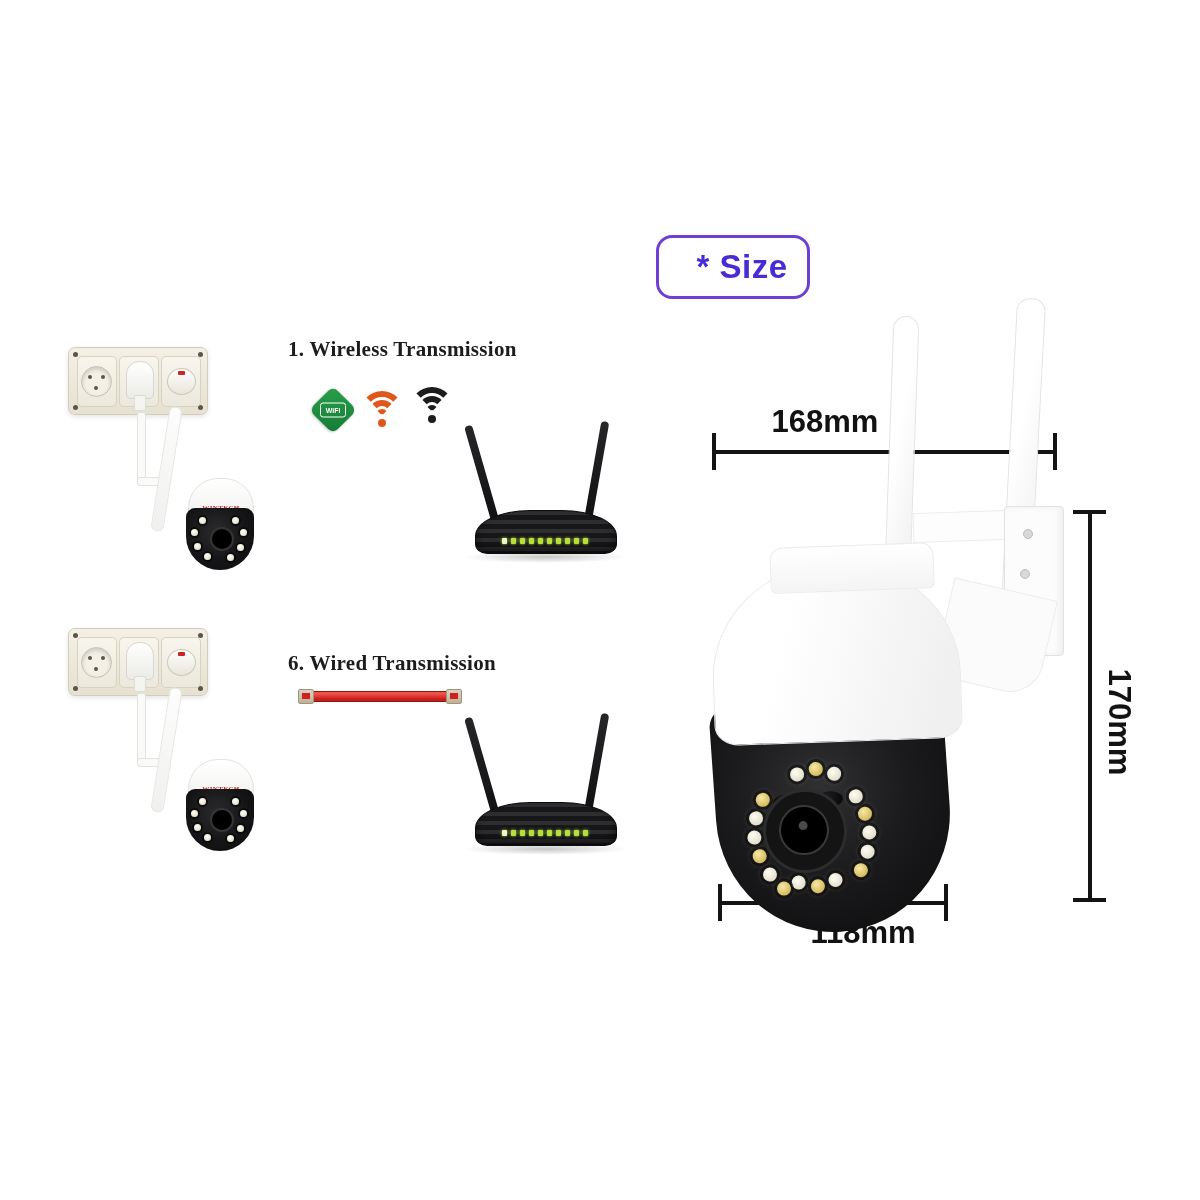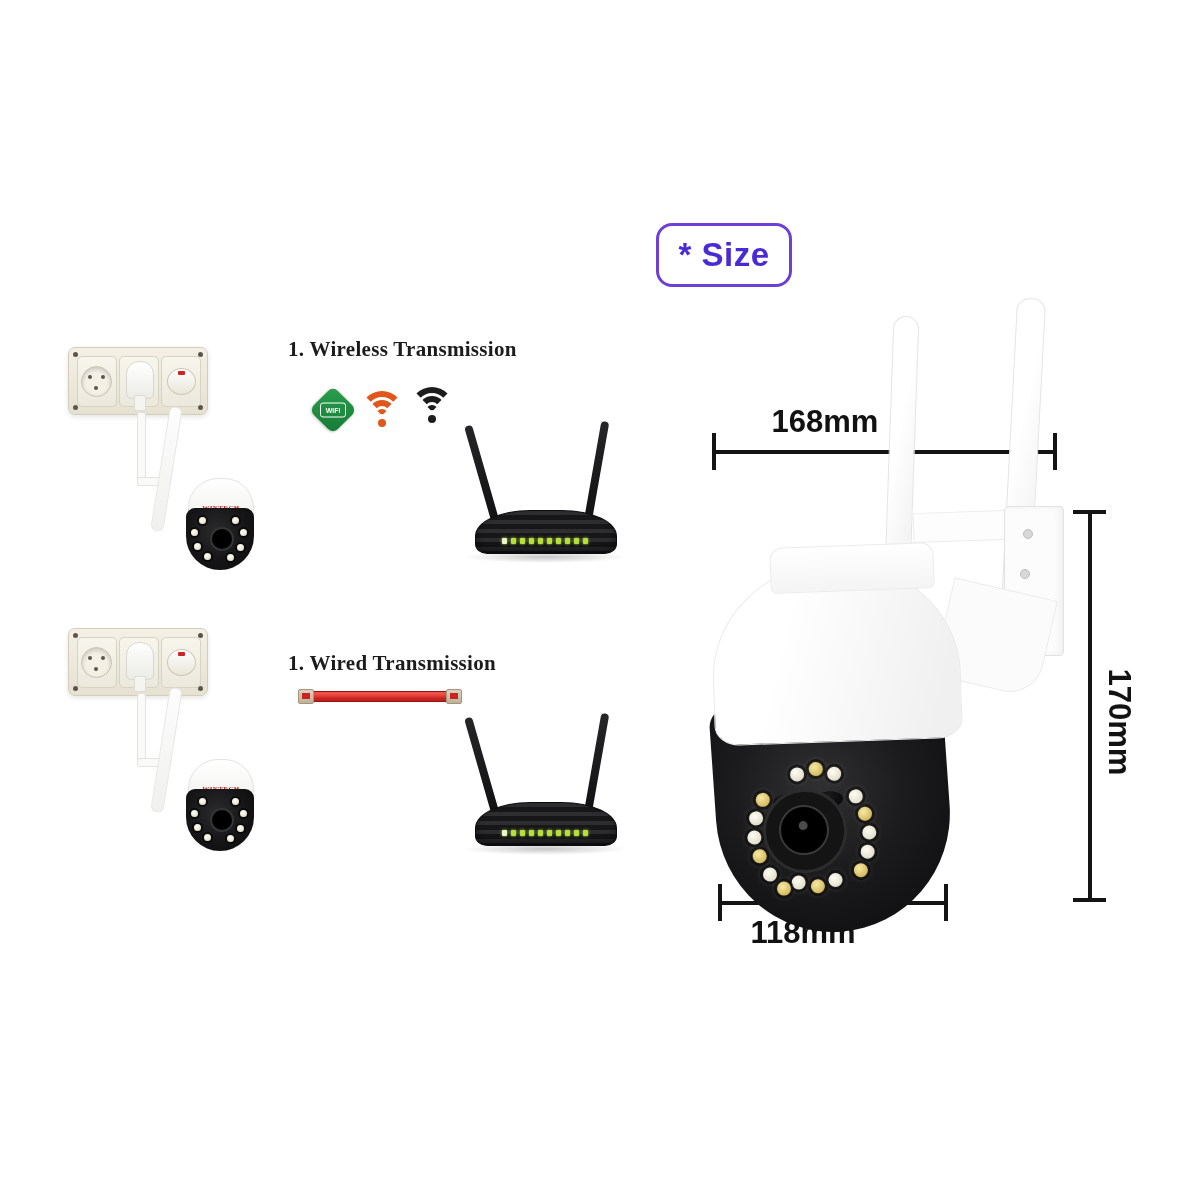--- a/index.html
+++ b/index.html
@@ -133,21 +133,21 @@
   .b-lens-inner{position:absolute;left:13px;top:13px;width:46px;height:46px;border-radius:50%;
         background:#000;border:2px solid #3a3a3a;}
   .b-lens-glint{position:absolute;left:18px;top:14px;width:9px;height:9px;border-radius:50%;
         background:#4a4a4a;}
 </style>
 </head>
 <body>
 
 <div class="canvas">
 
-  <div class="pill" style="left:656px;top:223px;width:130px;height:58px;">
+  <div class="pill" style="left:656px;top:235px;width:130px;height:58px;padding-left:18px;">
     <span>* Size</span>
   </div>
 
   <div class="diagram" style="top:340px;">
     <div class="plate">
       <span class="screw" style="left:4px;top:4px;"></span>
       <span class="screw" style="right:4px;top:4px;"></span>
       <span class="screw" style="left:4px;bottom:4px;"></span>
       <span class="screw" style="right:4px;bottom:4px;"></span>
       <div class="module" style="left:8px;">
@@ -261,21 +261,21 @@
           <span class="rled"></span>
           <span class="rled"></span>
           <span class="rled"></span>
           <span class="rled"></span>
           <span class="rled"></span>
         </div>
     </div>
     <div class="r-shadow"></div>
   </div>
 
-  <div class="trans-title" style="left:288px;top:651px;">1. Wired Transmission</div>
+  <div class="trans-title" style="left:288px;top:651px;">6. Wired Transmission</div>
 
   <div class="cable">
     <span class="bar"></span>
     <span class="cap" style="left:0;"></span>
     <span class="cap" style="right:0;"></span>
   </div>
 
   <div class="router" style="left:450px;top:700px;">
     <i class="r-ant" style="left:41px;top:14px;height:98px;transform:rotate(-16deg);"></i>
     <i class="r-ant" style="left:134px;top:12px;height:100px;transform:rotate(10deg);"></i>
@@ -307,21 +307,21 @@
       <span class="cap" style="bottom:0;"></span>
   </div>
   <div class="vlabel-wrap">
     <span class="dim-label">170mm</span>
   </div>
 
   <div class="dim-h" style="left:718px;top:901px;width:230px;">
     <span class="tick" style="left:0;"></span>
       <span class="tick" style="right:0;"></span>
   </div>
-  <div class="dim-label" style="left:688px;top:915px;width:230px;">118mm</div>
+  <div class="dim-label" style="left:748px;top:915px;width:230px;">118mm</div>
 
   <div class="bigcam">
     <div class="b-ant" style="left:198px;top:26px;width:24px;height:312px;transform:rotate(2deg);"></div>
     <div class="b-ant" style="left:318px;top:8px;width:27px;height:348px;transform:rotate(3deg);"></div>
     <div class="b-arm1"></div>
     <div class="b-plate">
       <span class="b-screw" style="left:18px;top:22px;"></span>
       <span class="b-screw" style="left:15px;top:62px;"></span>
     </div>
     <div class="b-arm2"></div>

